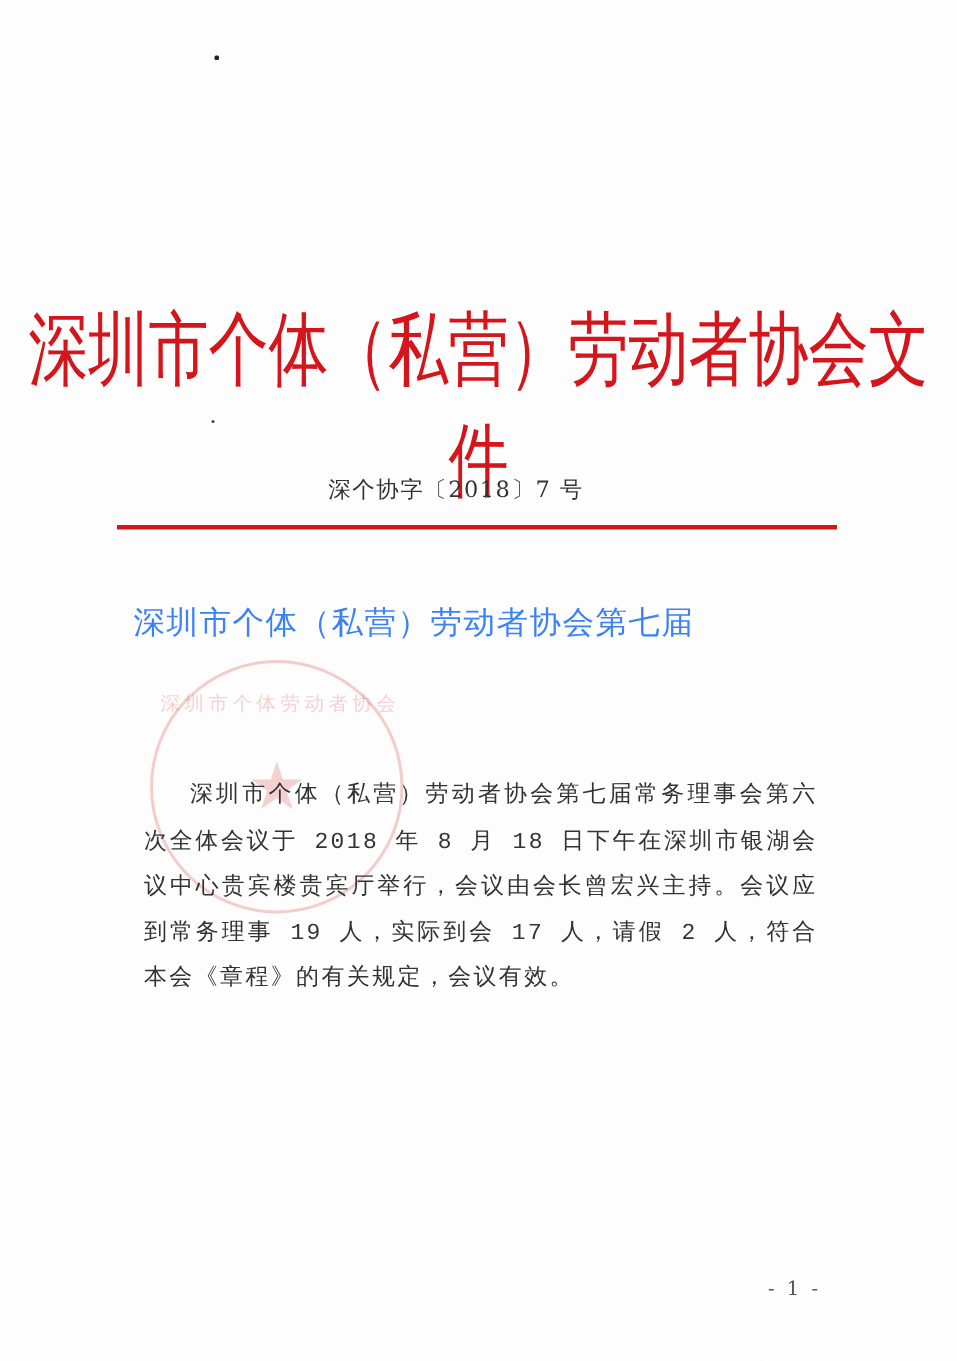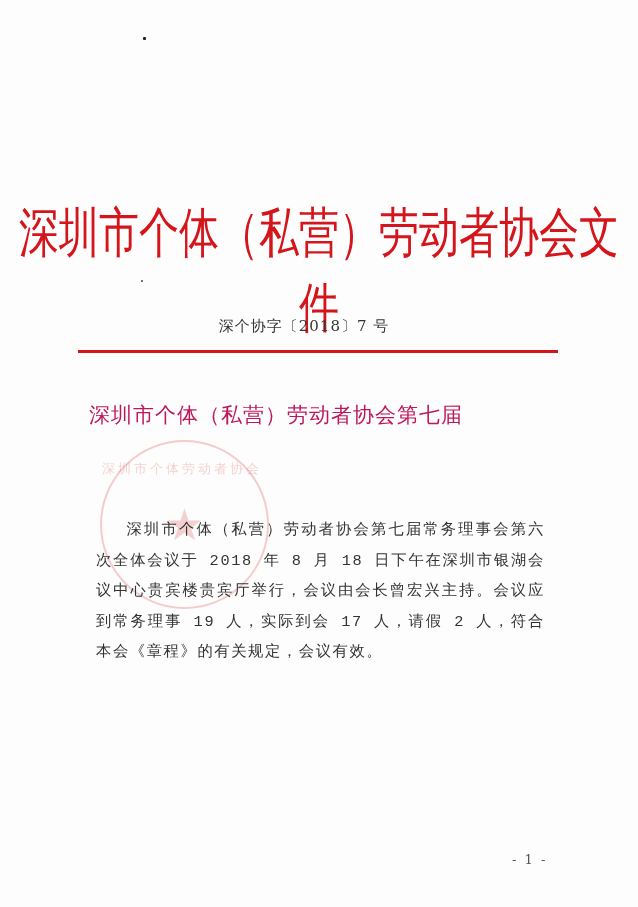--- a/index.html
+++ b/index.html
@@ -20,32 +20,32 @@
   }
   .doc-number {
     position: absolute; left: 0; width: 608px; top: 317px; text-align: center;
     font-size: 15px; color: #333; letter-spacing: 1px;
   }
   .red-rule {
     position: absolute; left: 78px; top: 350px; width: 480px; height: 3px; background: #d4161c;
   }
   .doc-title {
     position: absolute; left: 0; width: 552px; top: 400px; text-align: center;
-    font-size: 21px; line-height: 30px; color: #be185d; letter-spacing: 1px;
+    font-size: 21px; line-height: 30px; color: #3b82f6; letter-spacing: 1px;
   }
   .seal {
     position: absolute; left: 100px; top: 440px; width: 165px; height: 165px;
     border: 2px solid rgba(220,80,80,0.28); border-radius: 50%;
   }
   .seal-star {
     position: absolute; left: 50%; top: 50%; transform: translate(-50%,-50%);
     color: rgba(220,80,80,0.25); font-size: 44px; line-height: 1;
   }
   .seal-text {
-    position: absolute; left: 0; right: 0; top: 18px; text-align: left;
+    position: absolute; left: 0; right: 0; top: 18px; text-align: right;
     color: rgba(220,80,80,0.25); font-size: 13px; letter-spacing: 3px;
   }
   .body-text {
     position: absolute; left: 84px; top: 503px; width: 473px;
     font-size: 15.3px; line-height: 30.5px; color: #333; text-align: justify;
     letter-spacing: 1.6px;
   }
   .para { margin: 12px; text-indent: 2em; font-family: Liberation Mono, monospace; }
   .page-number {
     position: absolute; left: 512px; top: 852px; font-size: 13px; color: #555; letter-spacing: 2px;

